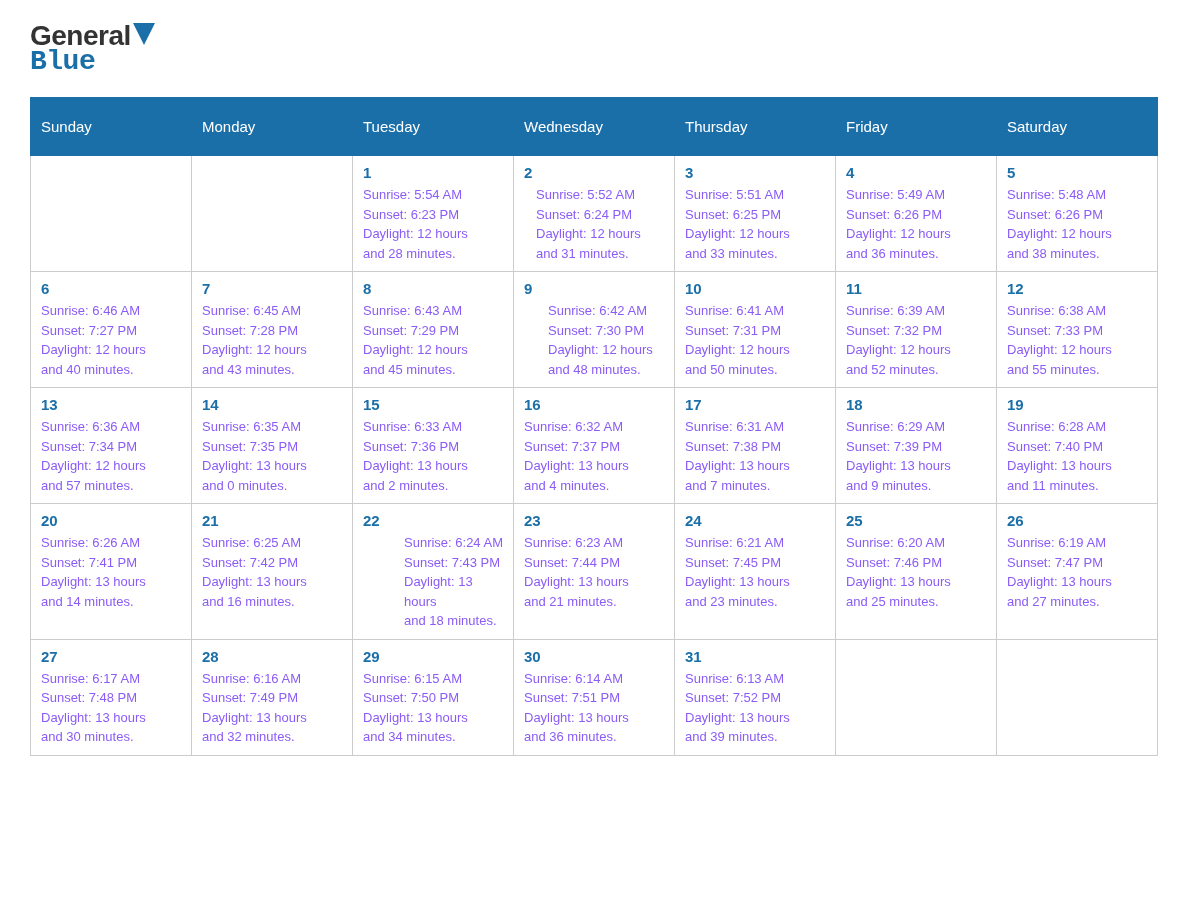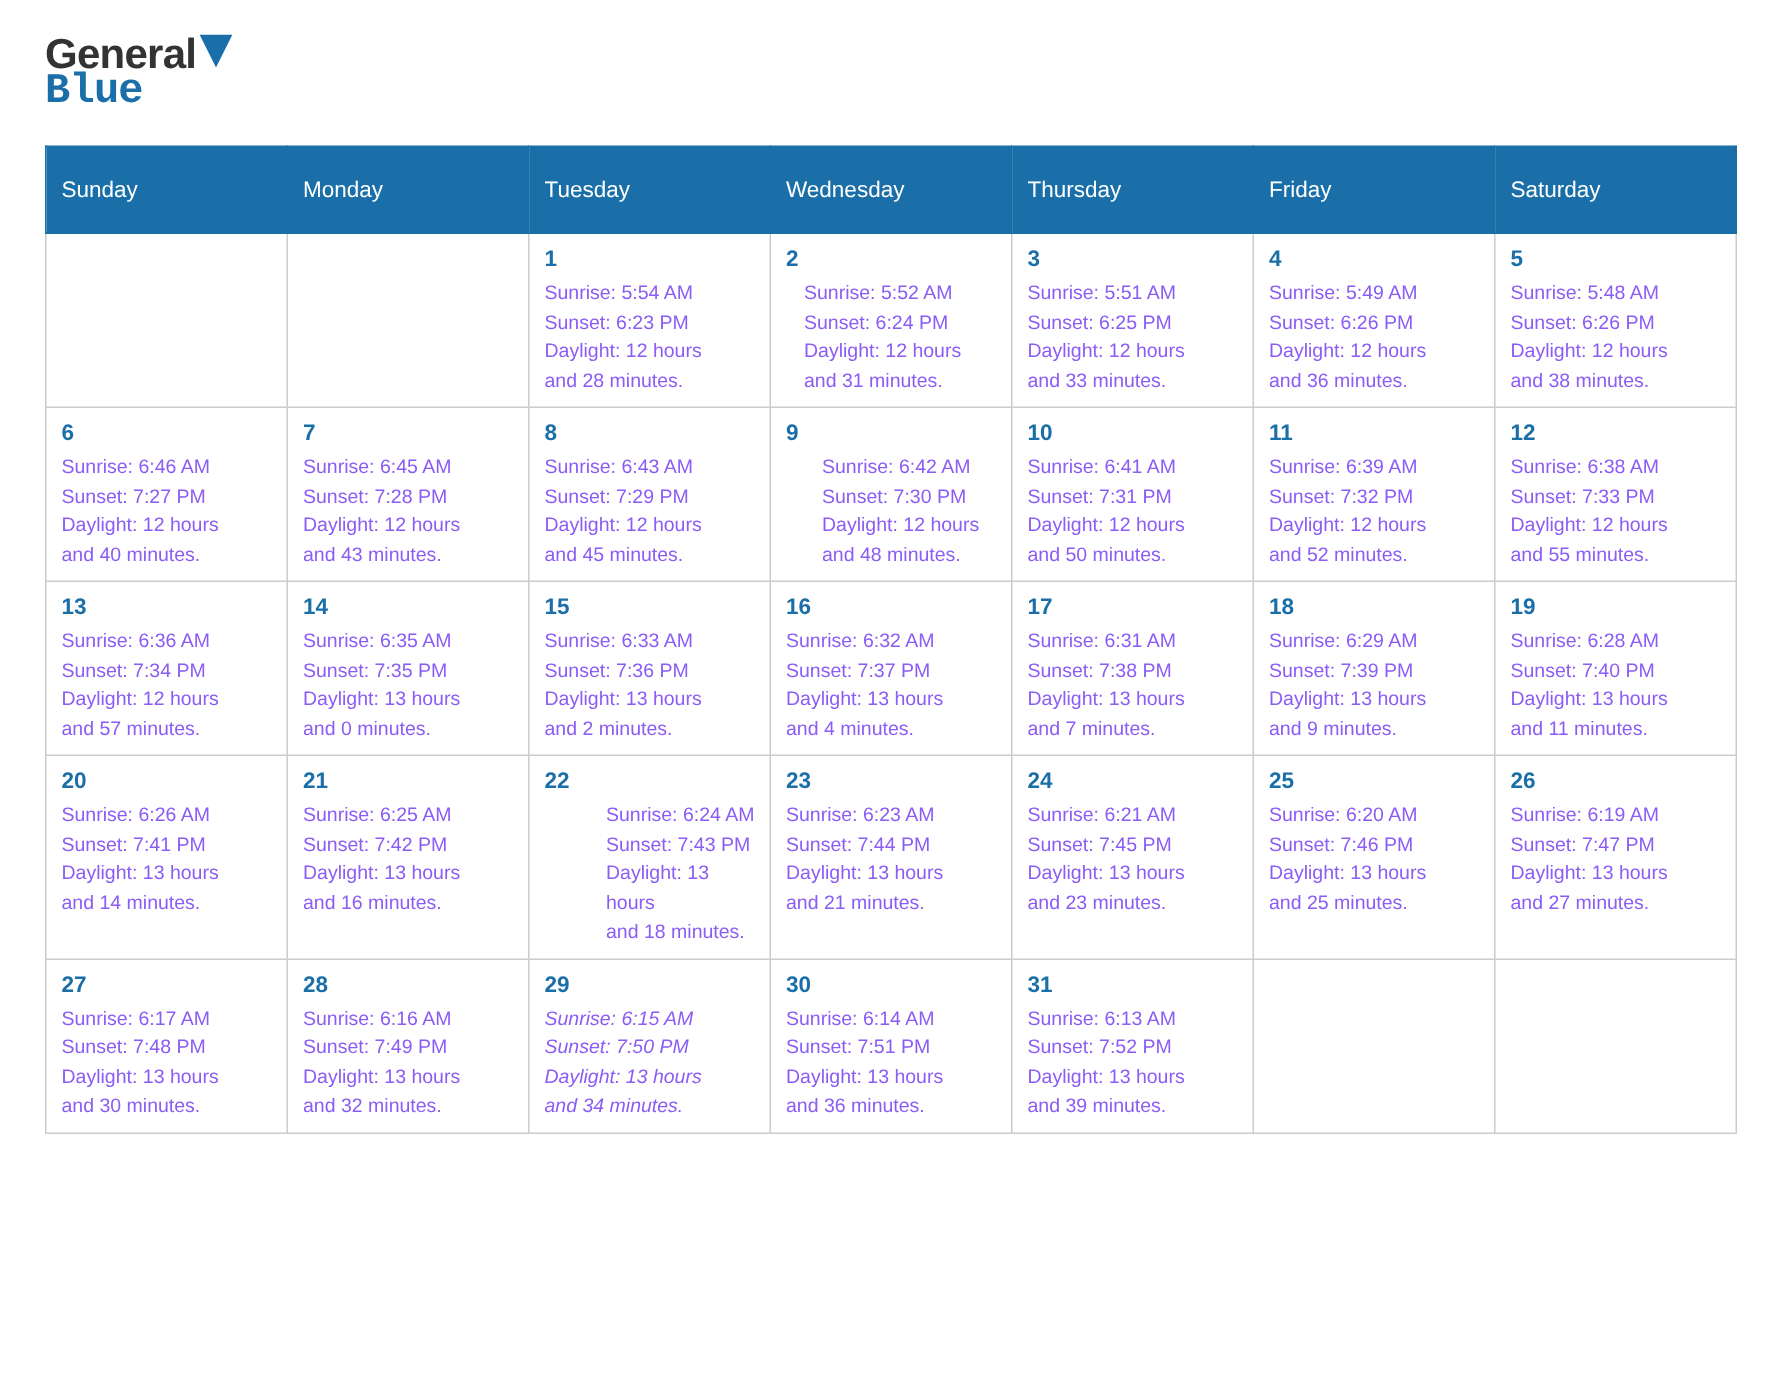--- a/index.html
+++ b/index.html
@@ -309,21 +309,21 @@
         </td>
         <td>
           <span class="day-number">28</span>
           <div class="day-info" style="white-space: pre-line;">Sunrise: 6:16 AM
 Sunset: 7:49 PM
 Daylight: 13 hours
 and 32 minutes.</div>
         </td>
         <td>
           <span class="day-number">29</span>
-          <div class="day-info" style="white-space: pre-line; font-style: italic;">Sunrise: 6:15 AM
+          <div class="day-info" style="white-space: pre-line;">Sunrise: 6:15 AM
 Sunset: 7:50 PM
 Daylight: 13 hours
 and 34 minutes.</div>
         </td>
         <td>
           <span class="day-number">30</span>
           <div class="day-info" style="white-space: pre-line;">Sunrise: 6:14 AM
 Sunset: 7:51 PM
 Daylight: 13 hours
 and 36 minutes.</div>

